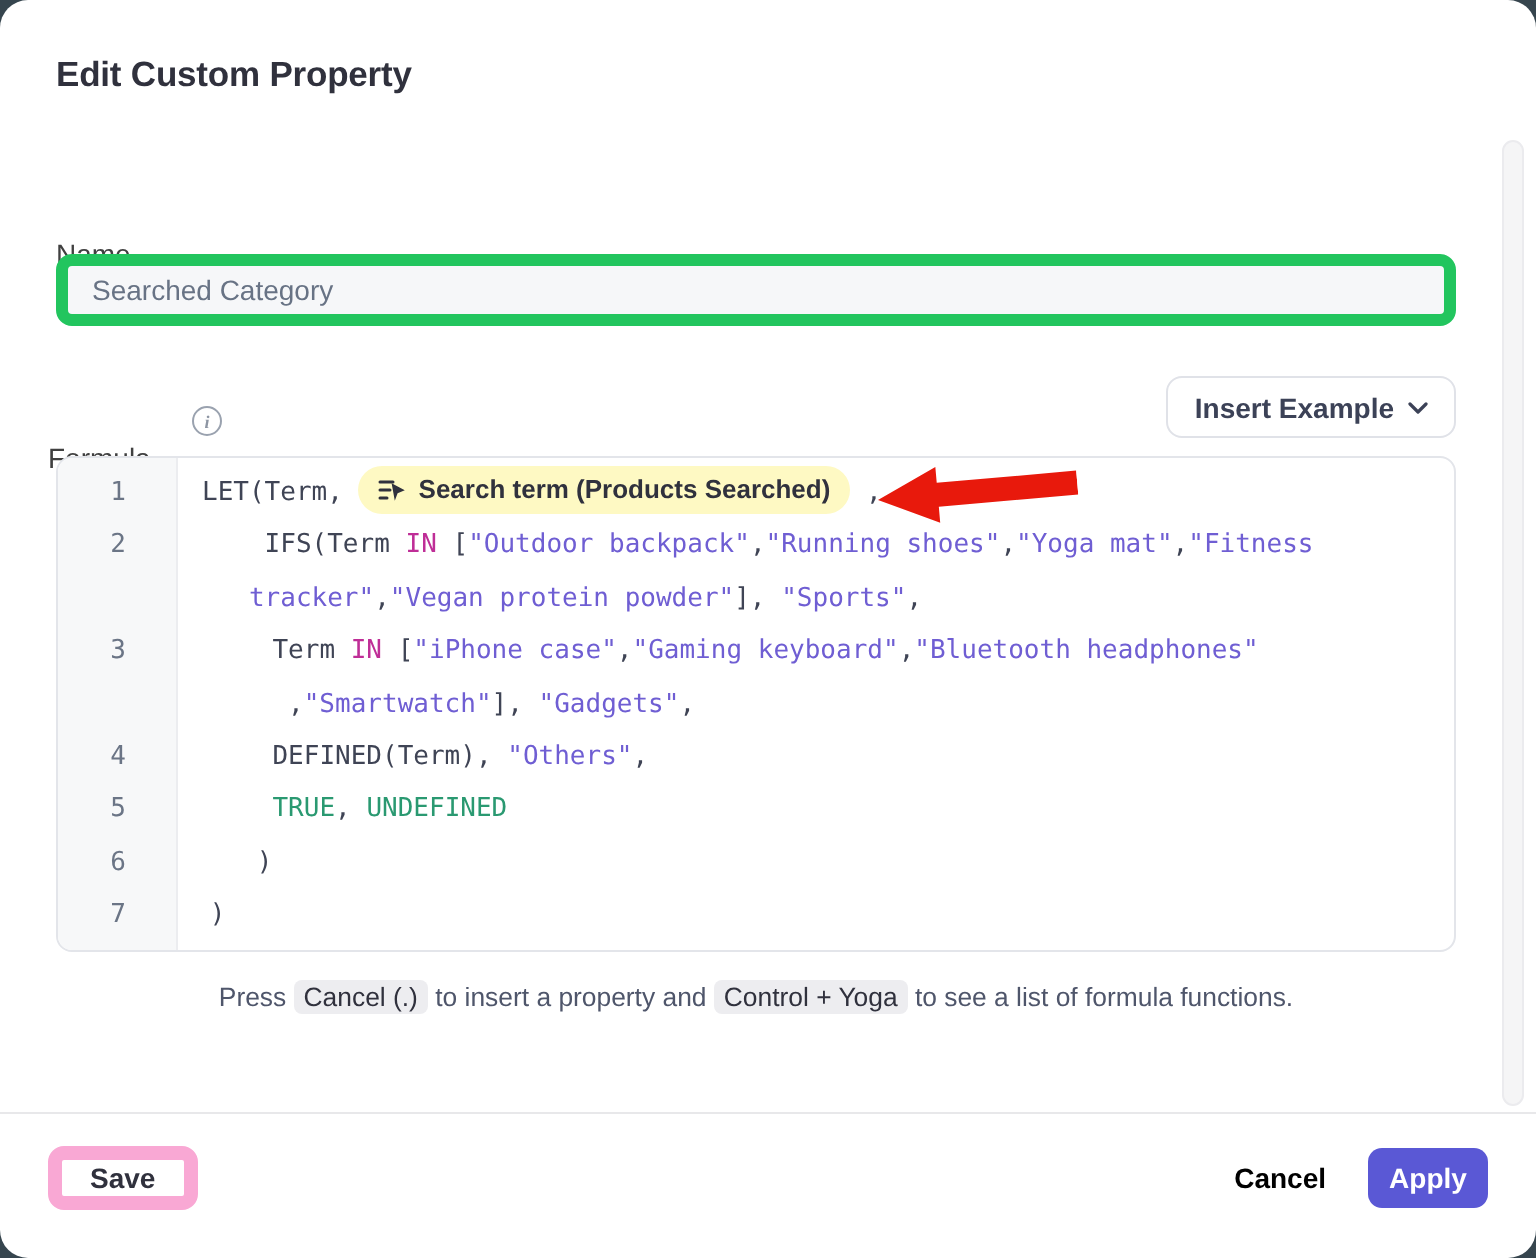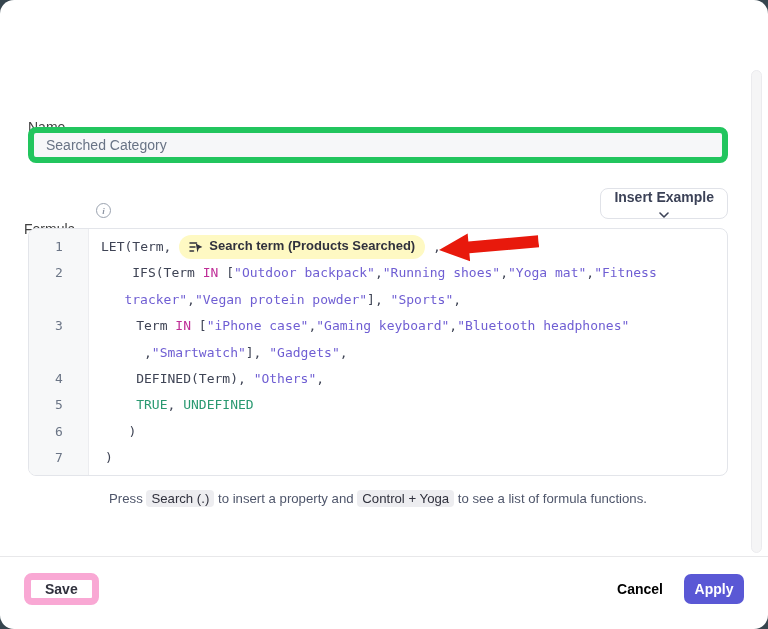--- a/index.html
+++ b/index.html
@@ -41,21 +41,20 @@
     color:#8d95a3; font-size:9px; font-weight:700;
     display:flex; align-items:center; justify-content:center;
     font-family:"Liberation Serif", serif; font-style:italic;
   }
   .insert-example-btn {
     position:absolute; right:40px; top:188px; height:31px;
     background:#fff; border:1px solid #e0e2e8; border-radius:8px;
     display:flex; align-items:center; gap:7px; padding:0 13px;
     font-size:14px; font-weight:600; color:#3c4257; cursor:pointer;
     font-family:"Liberation Sans", sans-serif;
-    flex-direction:column;
   }
   .editor {
     position:absolute; left:28px; top:228px; width:700px; height:248px;
     border:1px solid #e3e5ea; border-radius:8px; overflow:hidden;
     background:#fff;
   }
   .gutter-bg {
     position:absolute; left:0; top:0; bottom:0; width:60px;
     background:#f7f8f9; border-right:1px solid #ecedf0;
   }
@@ -114,20 +113,21 @@
   .apply-btn {
     right:24px; top:574px; height:30px; width:60px;
     background:#5a58d5; border:none; color:#ffffff; border-radius:7px;
   }
 </style>
 </head>
 <body>
 
 <div class="modal">
 
+  <div class="title">Edit Custom Property</div>
 
   <div class="scroll-track"></div>
 
   <div class="field-label name-label">Name</div>
   <input class="name-input" value="Searched Category" style="">
 
   <div class="field-label formula-label">Formula</div>
   <div class="info-icon">i</div>
 
   <button class="insert-example-btn">
@@ -183,21 +183,21 @@
           <div class="ln">7</div>
           <div class="code" style="padding-left: calc(0.5ch + 12px);"><span class="tok-d">)</span></div>
         </div>
       </div>
     <svg class="annotation-arrow" viewBox="0 0 100 30">
       <polygon points="0,15 30,1 30,9 100,9 100,21 30,21 30,29" fill="#e8190c"></polygon>
     </svg>
   </div>
 
   <div class="hint">
-    <span>Press </span><span class="kbd">Search (.)</span><span> to insert a property and </span><span class="kbd">Control + Yoga</span><span> to see a list of formula functions.</span>
+    <span>Press </span><span class="kbd">Cancel (.)</span><span> to insert a property and </span><span class="kbd">Control + Yoga</span><span> to see a list of formula functions.</span>
   </div>
 
   <div class="footer-divider"></div>
 
   <button class="btn save-btn">Save</button>
   <button class="btn cancel-btn">Cancel</button>
   <button class="btn apply-btn">Apply</button>
 
 </div>
 

